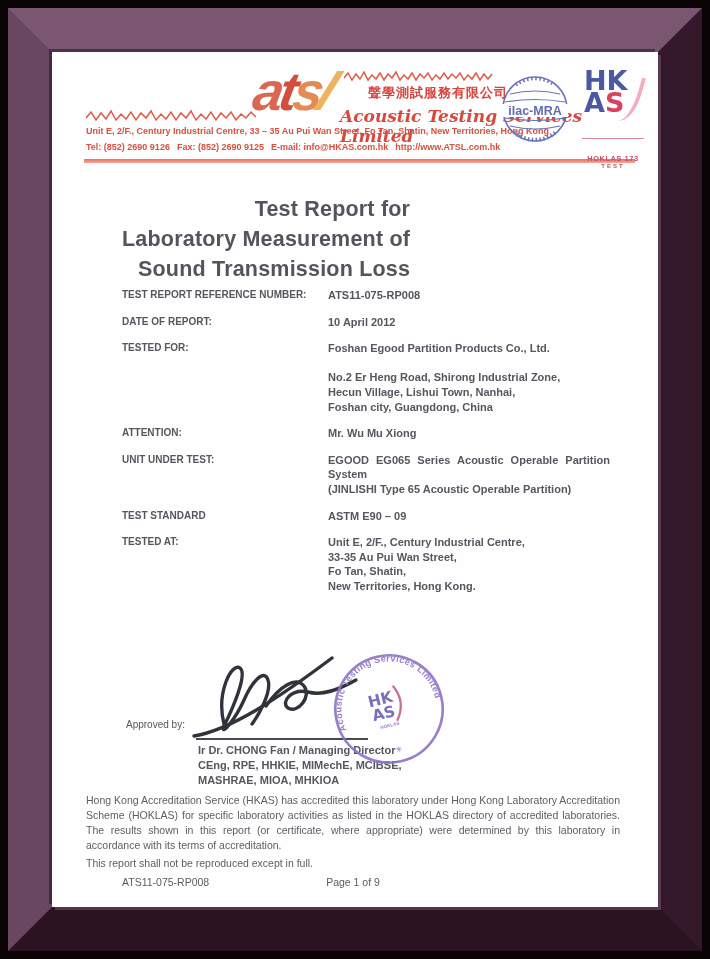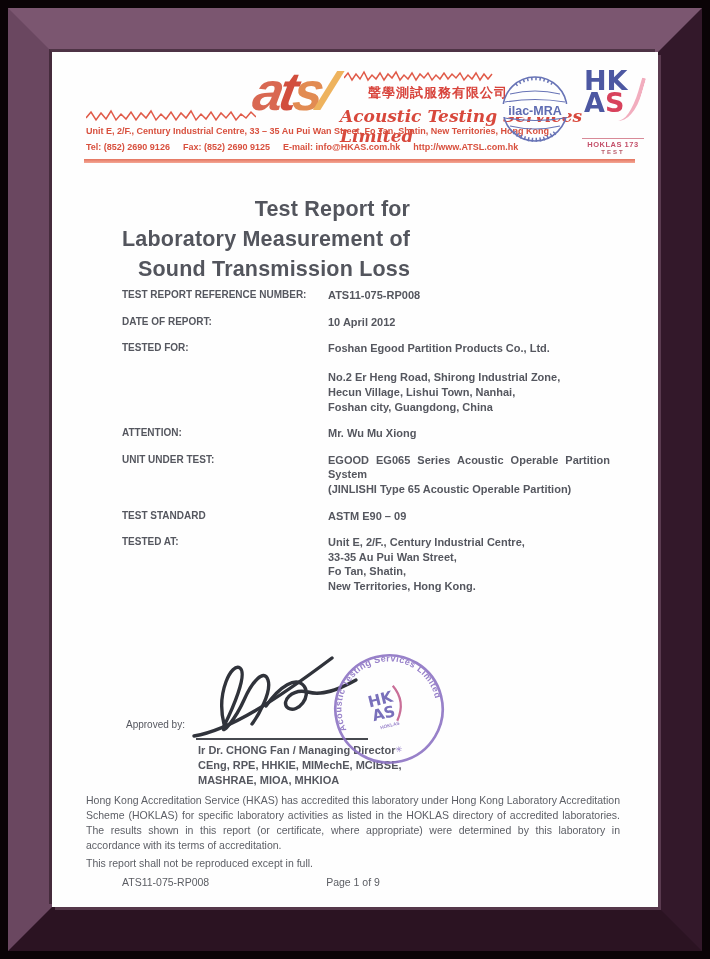--- a/index.html
+++ b/index.html
@@ -24,31 +24,31 @@
   
   .atsl-logo{left:202px;top:12px;font-style:italic;font-weight:800;font-size:54px;line-height:1;letter-spacing:-4px;transform:skewX(-10deg);}
   .atsl-a{color:#d96852;}
   .atsl-t{color:#d24e3d;}
   .atsl-s{color:#e28b52;}
   .atsl-l{color:#eeb35e;transform:skewX(-14deg);display:inline-block;}
   .zig{stroke:#e05a48;fill:none;stroke-width:1.5;}
   .company-zh{left:316px;top:32px;font-size:13px;font-weight:700;color:#d8443c;letter-spacing:1px;}
   .company-en{left:288px;top:54px;font-family:"DejaVu Serif", serif;font-style:italic;font-weight:700;font-size:17px;color:#d8483c;}
   .addr-line{left:34px;top:74px;font-size:9px;font-weight:700;color:#d8503e;white-space:nowrap;}
-  .contact-line{left:34px;top:90px;font-size:9px;font-weight:700;color:#d8503e;display:flex;gap:13px;white-space:nowrap;}
+  .contact-line{left:34px;top:90px;font-size:9px;font-weight:700;color:#d8503e;display:flex;gap:7px;white-space:nowrap;}
   .red-rule{left:32px;top:107px;width:551px;height:3.5px;background:linear-gradient(#e4755f,#f4a795);}
   
   .ilac{left:448px;top:22px;width:70px;height:70px;}
   
   .hkas{left:532px;top:18px;width:58px;}
   .hkas-row{font-family:"DejaVu Sans", sans-serif;font-weight:900;font-size:27px;line-height:0.8;color:#4d58a2;letter-spacing:0;}
   .hkas-s{color:#d8425c;}
   .hkas-swoosh{position:absolute;left:30px;top:4px;width:22px;height:48px;border-right:4px solid #f0a0b4;border-radius:0 0 60% 40%/0 0 70% 40%;transform:rotate(16deg);opacity:0.85;}
   .hoklas{left:530px;top:86px;width:62px;text-align:center;}
-  .hoklas-top{font-size:7.5px;font-weight:700;color:#c4506a;letter-spacing:0.5px;border-top:1px solid #d88a98;padding-top:1px;}
+  .hoklas-top{font-size:7.5px;font-weight:700;color:#c4506a;letter-spacing:0.5px;border-top:1px solid #d88a98;padding-top:15px;}
   .hoklas-sub{font-size:6px;font-weight:700;color:#b85a68;letter-spacing:2px;}
   
   .doc-title{left:70px;top:142px;font-size:21.5px;line-height:30px;font-weight:700;color:#53555d;letter-spacing:0.2px;text-align:right;}
   
   .details{left:70px;top:236px;width:492px;}
   .drow{display:flex;margin-bottom:12px;}
   .dlabel{width:206px;flex:0 0 206px;font-size:10px;line-height:14.6px;font-weight:700;color:#55575f;}
   .dval{width:284px;font-size:11px;line-height:14.6px;font-weight:700;color:#55575f;white-space:pre-line;}
   .dval.justify{text-align:justify;width:282px;}
   .gap-above{}

